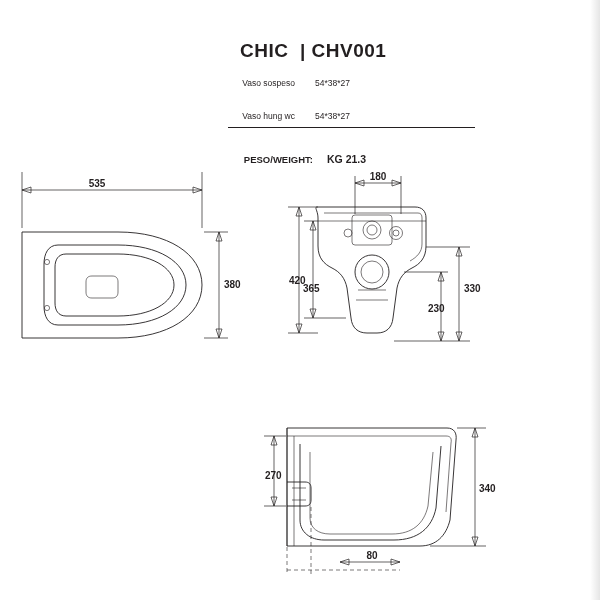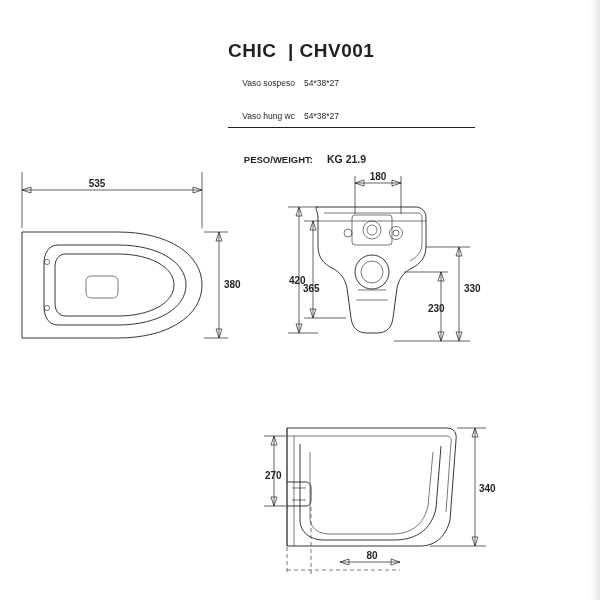--- a/index.html
+++ b/index.html
@@ -26,32 +26,32 @@
     position: absolute;
     left: 228px;
     top: 40px;
     width: 260px;
   }
   .title {
     font-size: 19px;
     font-weight: bold;
     letter-spacing: 0.5px;
     color: #231f20;
-    margin: 0 0 5px 0;
+    margin: 0 0 5px 12px;
     white-space: pre;
   }
   .subline {
     font-size: 8.5px;
     color: #231f20;
     white-space: pre;
     line-height: 11px;
   }
   .subline .code {
     display: inline-block;
-    margin-left: 9px;
+    margin-left: 20px;
   }
   .subline.it { font-weight: normal; }
   .subline.en { font-weight: normal; }
   .weight {
     margin-top: 9px;
     font-size: 9.5px;
     font-weight: bold;
     white-space: pre;
   }
   .weight .val {
@@ -116,21 +116,21 @@
 
   <div class="header">
     <div class="title">CHIC  | CHV001</div>
     <div class="subline it">
       <span>Vaso sospeso</span><span class="code">54*38*27</span>
     </div>
     <div class="subline en">
       <span>Vaso hung wc</span><span class="code">54*38*27</span>
     </div>
     <div class="weight">
-      <span>PESO/WEIGHT:</span><span class="val">KG 21.9</span>
+      <span>PESO/WEIGHT:</span><span class="val">KG 21.3</span>
     </div>
   </div>
   <div class="hrule"></div>
 
   <svg class="draw" width="600" height="600" viewBox="0 0 600 600">
 
     <g>
 
       <path class="ln" d="M22,232 L22,338 L118,338 C168,338 202,316 202,285
                           C202,254 168,232 118,232 Z"></path>

